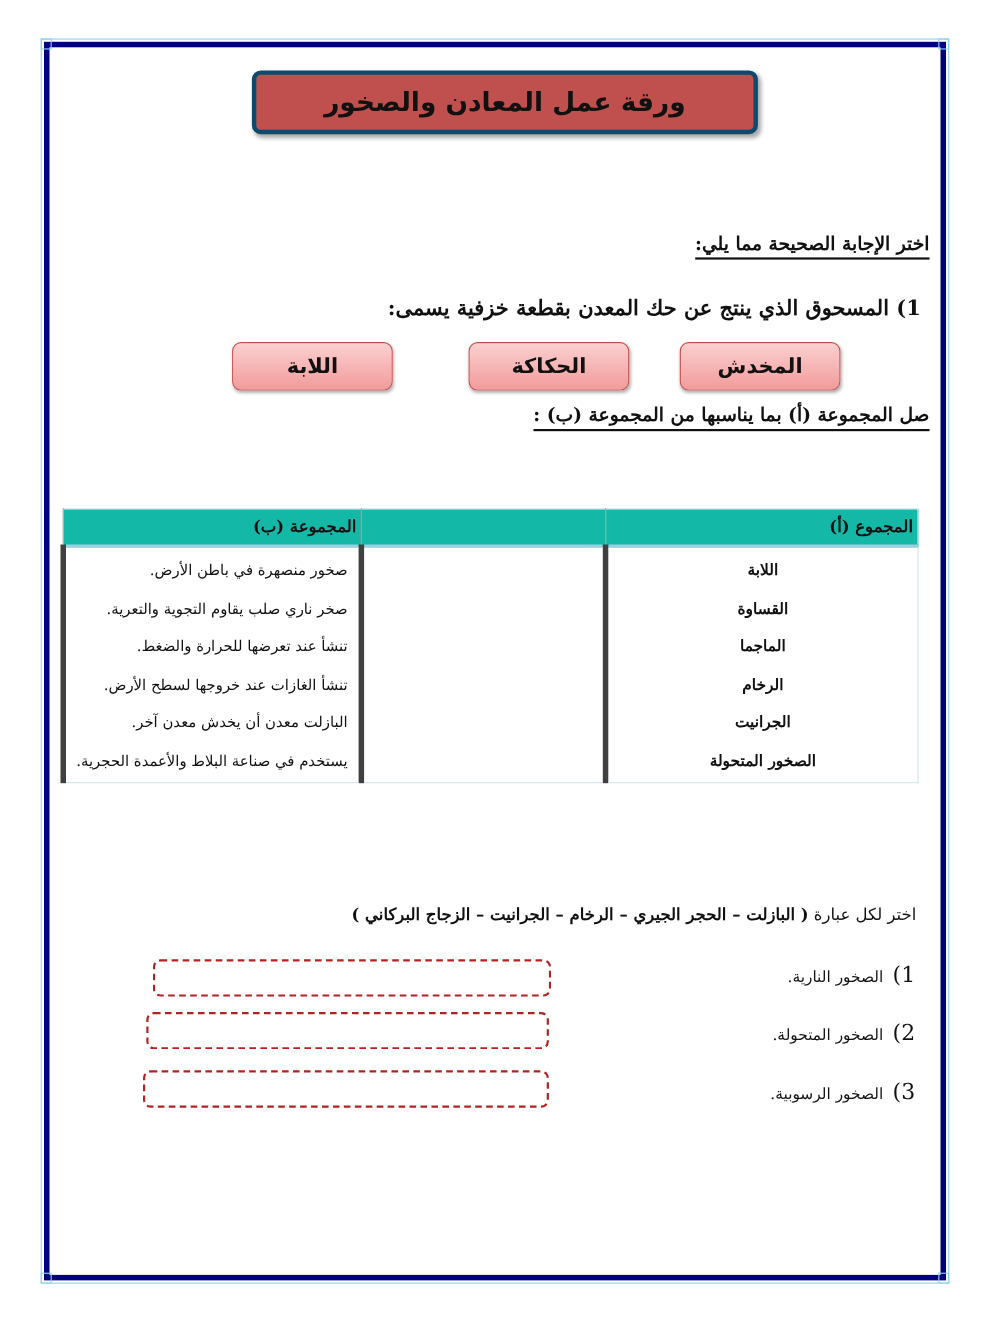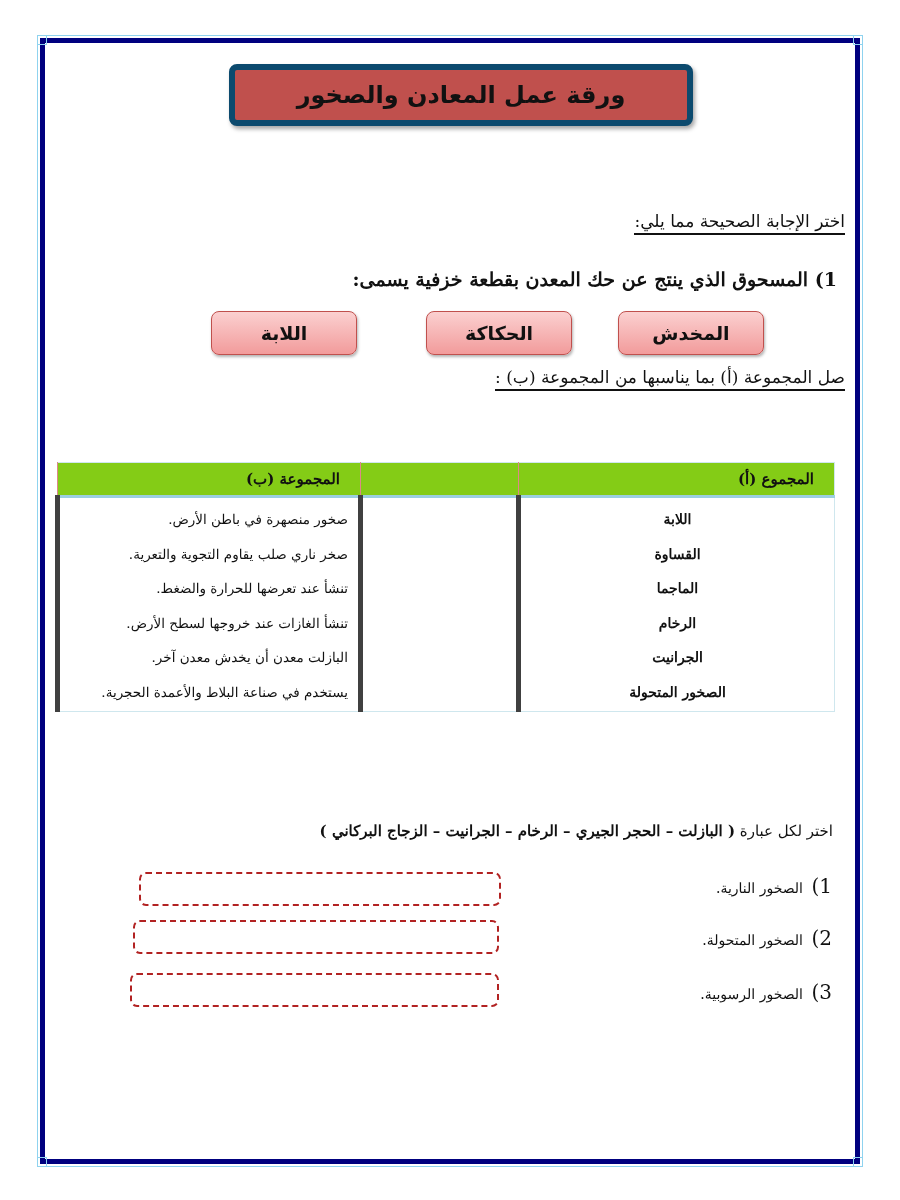--- a/index.html
+++ b/index.html
@@ -4,36 +4,36 @@
 <style>
   html, body { margin: 0; padding: 0; background: #ffffff; }
   body { width: 900px; height: 1200px; position: relative; overflow: hidden;
          font-family: "DejaVu Serif", "Liberation Serif", serif; color: #111; }
   .frame-outer { position: absolute; left: 37px; top: 35px; width: 826px; height: 1132px;
                  border: 1px solid #8fd3ef; box-sizing: border-box; }
   .frame { position: absolute; left: 40px; top: 38px; width: 820px; height: 1126px;
            border: 5px solid #00007f; box-sizing: border-box; }
   .corner { position: absolute; width: 10px; height: 10px; border: 1px solid #8fd3ef; box-sizing: border-box; }
   .title-box { position: absolute; left: 229px; top: 64px; width: 452px; height: 50px;
-               background: #c0504d; border: 6px solid #0c4a6e; border-radius: 8px;
+               background: #c0504d; border: 4px solid #0c4a6e; border-radius: 8px;
                box-shadow: 2px 3px 4px rgba(0,0,0,0.35); display: flex; align-items: center; justify-content: center;
                font-weight: bold; font-size: 24px; font-family: "DejaVu Sans", sans-serif; direction: rtl; }
-  .heading { position: absolute; direction: rtl; font-weight: normal; font-family: "DejaVu Serif", serif;
+  .heading { position: absolute; direction: rtl; font-weight: bold; font-family: "DejaVu Serif", serif;
              border-bottom: 2px solid #111; padding-bottom: 2px; }
   .h1 { right: 55px; top: 211px; font-size: 17px; }
   .q1 { position: absolute; right: 63px; top: 268px; direction: rtl; font-weight: bold; font-size: 19px; text-align: right; }
   .opt { position: absolute; top: 311px; width: 144px; height: 42px; border-radius: 8px;
          background: linear-gradient(#fbd0d0, #f29b9b); border: 1px solid #c0504d;
          box-shadow: 1px 2px 3px rgba(0,0,0,0.3); display: flex; align-items: center; justify-content: center;
          font-weight: bold; font-size: 19px; font-family: "DejaVu Sans", sans-serif; direction: rtl; cursor: pointer; }
   .h2 { right: 55px; top: 367px; font-size: 17px; }
   table.match { position: absolute; left: 55px; top: 462px; width: 780px; border-collapse: collapse;
                 border: 1px solid #cfe7ee; direction: rtl; }
-  table.match th { background: #84cc16; height: 32px; font-size: 15px; font-weight: bold;
-                   border-left: 1px solid #d88; border-bottom: 3px solid #9ccfe0; padding: 0 20px; }
+  table.match th { background: #14b8a6; height: 32px; font-size: 15px; font-weight: bold;
+                   border-left: 1px solid #d88; border-bottom: 3px solid #9ccfe0; padding: 0 4px; }
   table.match th.a { text-align: right; width: 275px; }
   table.match th.b { text-align: right; width: 262px; }
   table.match td { border-left: 5px solid #404040; vertical-align: top; padding: 0; }
   .col-a div { text-align: center; font-weight: bold; font-size: 14px; height: 34.5px; line-height: 34.5px; }
   .col-b div { text-align: right; font-size: 13.5px; height: 34.5px; line-height: 34.5px; padding-right: 10px; }
   .col-a, .col-b { padding-top: 4px !important; padding-bottom: 2px !important; }
   .choose { position: absolute; right: 67px; top: 822px; direction: rtl; font-size: 15px; }
   .choose b { font-weight: bold; }
   .ans { position: absolute; border: 2px dashed #b22222; border-radius: 7px; height: 34px; box-sizing: border-box; }
   .stmt { position: absolute; right: 68px; direction: rtl; font-size: 14px; }

